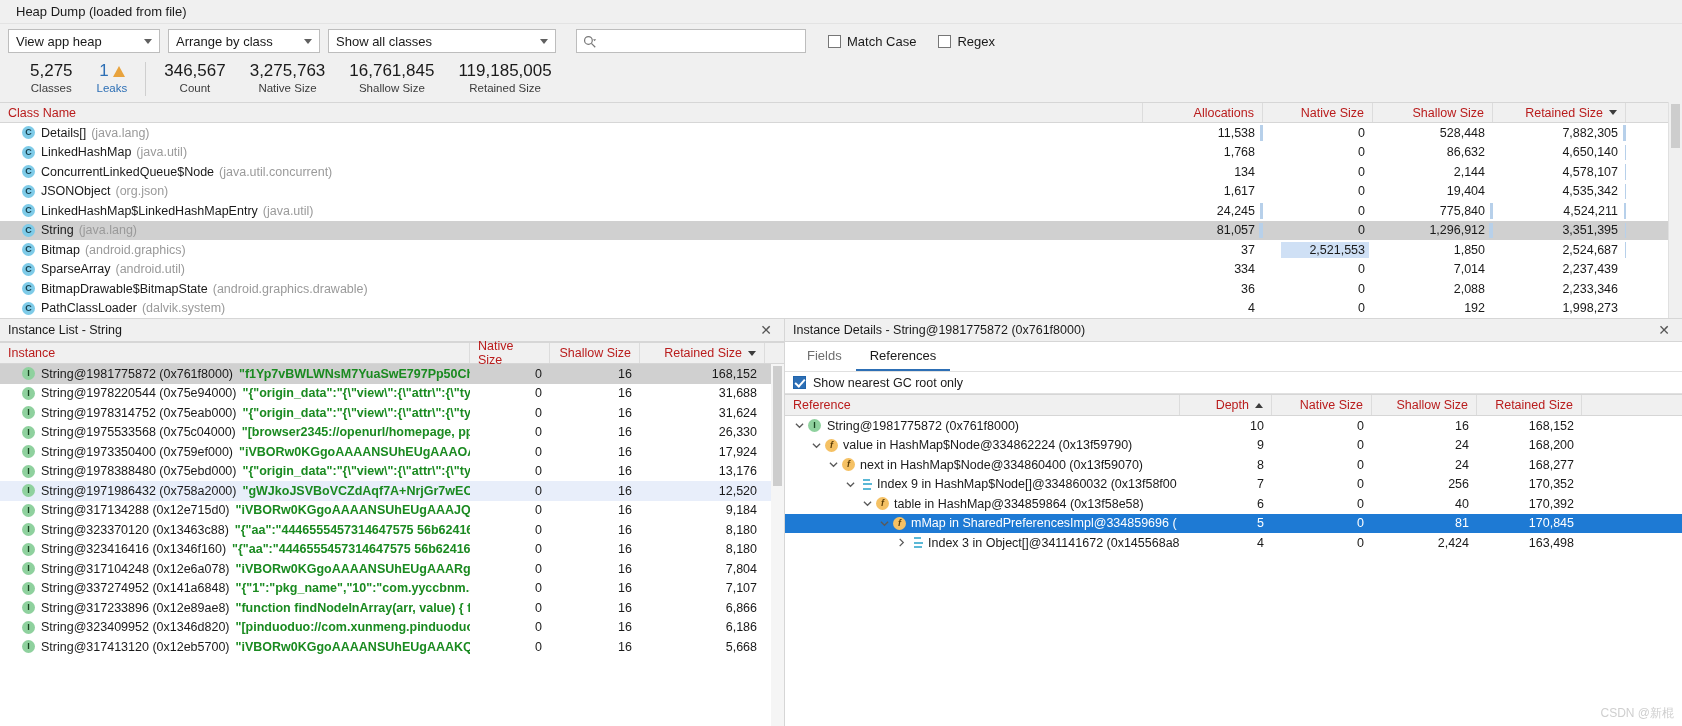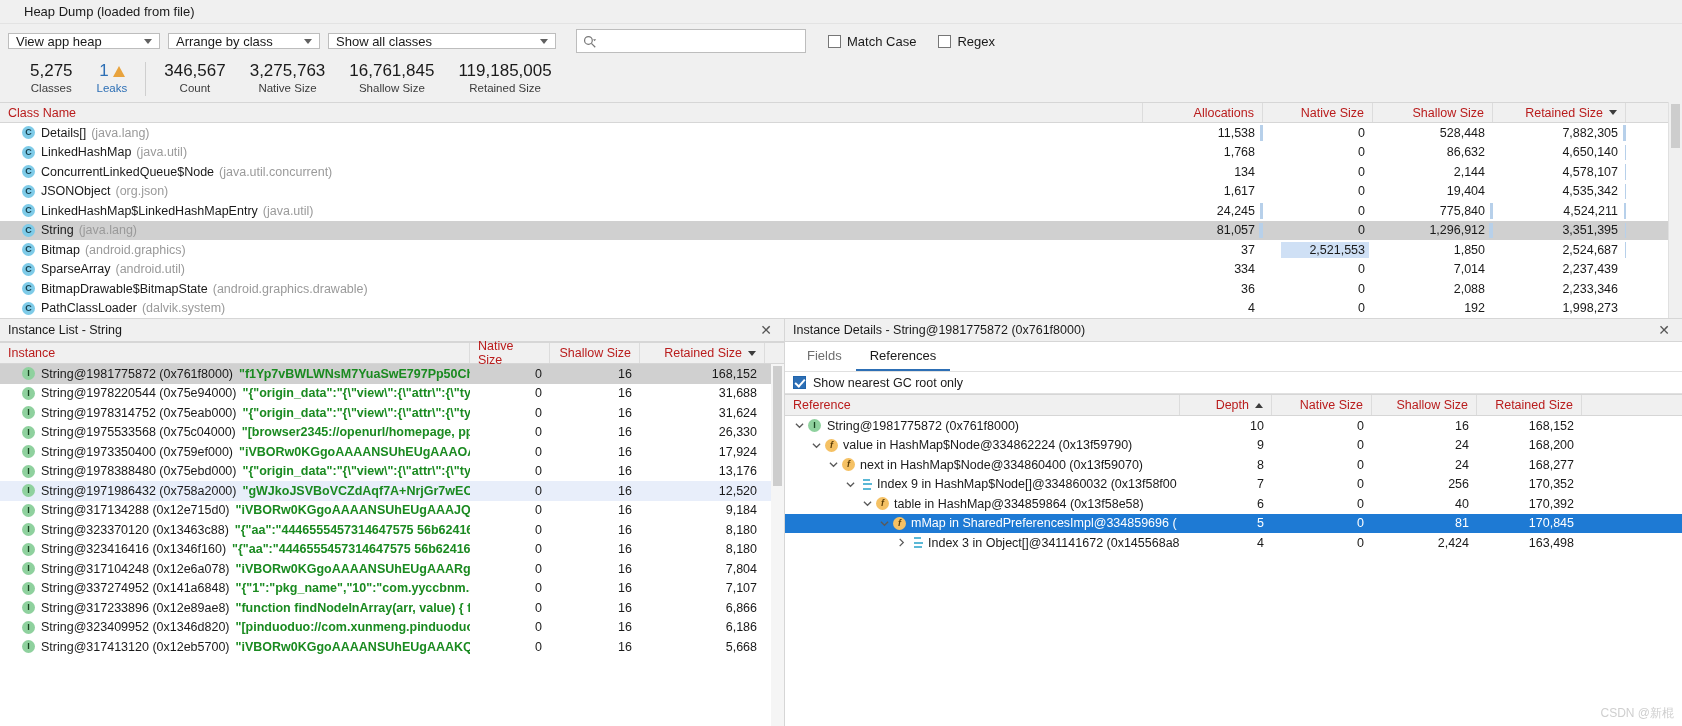--- a/index.html
+++ b/index.html
@@ -10,41 +10,41 @@
     font-family: "Liberation Sans", sans-serif;
     font-size: 13px;
     color: #1a1a1a;
     overflow: hidden;
   }
   .app { width: 1682px; height: 726px; display: flex; flex-direction: column; background: #f0f0f0; }
 
   
   .titlebar {
     height: 24px; line-height: 24px;
-    padding-left: 24px;
+    padding-left: 16px;
     background: #f0f0f0;
     font-size: 13px;
     color: #1a1a1a;
     border-bottom: 1px solid #e3e3e3;
     flex: 0 0 auto;
   }
 
   
   .toolbar {
     height: 34px;
     flex: 0 0 auto;
     display: flex;
     align-items: center;
     padding: 0 8px;
     gap: 8px;
     background: #f0f0f0;
   }
   .combo {
     position: relative;
-    height: 16px;
+    height: 24px;
     background: #fff;
     border: 1px solid #bdbdbd;
     display: flex;
     align-items: center;
     padding: 0 22px 0 7px;
     font-size: 13px;
     color: #1a1a1a;
     white-space: nowrap;
   }
   .combo .caret {

